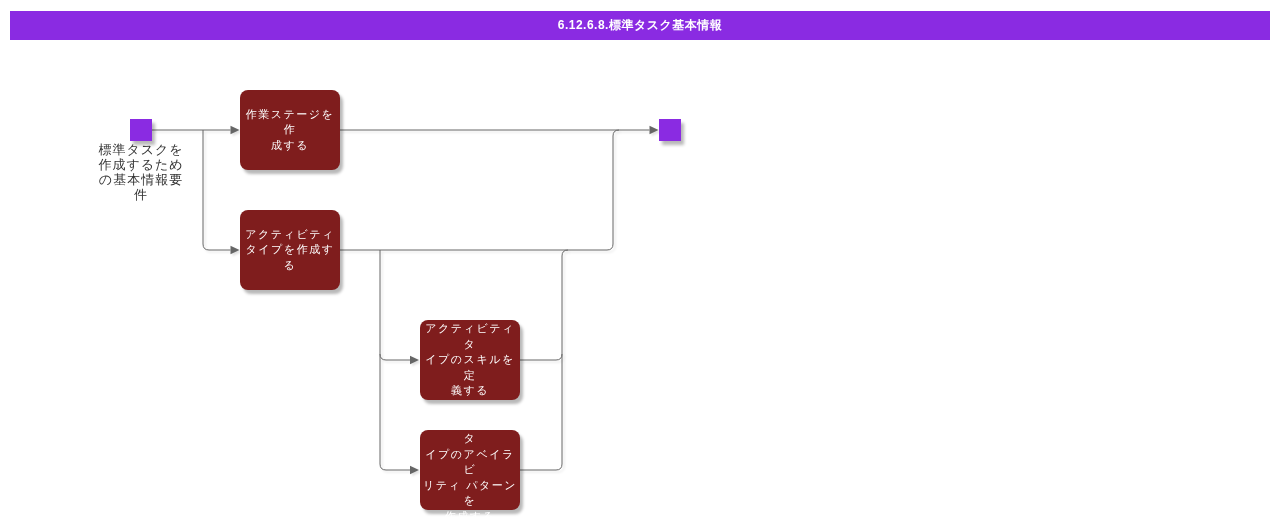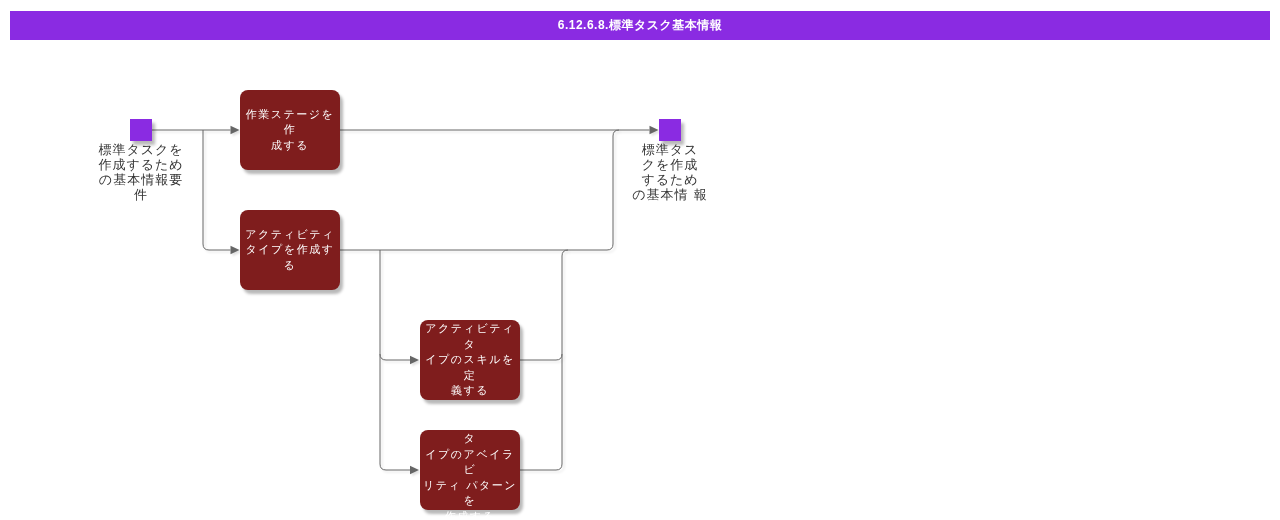--- a/index.html
+++ b/index.html
@@ -129,18 +129,14 @@
   </div>
 
   <div class="task task-4">
     <span class="label">アクティビティ タ
 イプのアベイラビ
 リティ パターンを
 作成する</span>
   </div>
 
   <div class="terminal terminal-end"></div>
-  <div class="terminal-label terminal-label-end">標準タス
-クを作成
-するため
-の基本情 報</div>
 
 </div>
 
 </body></html>

